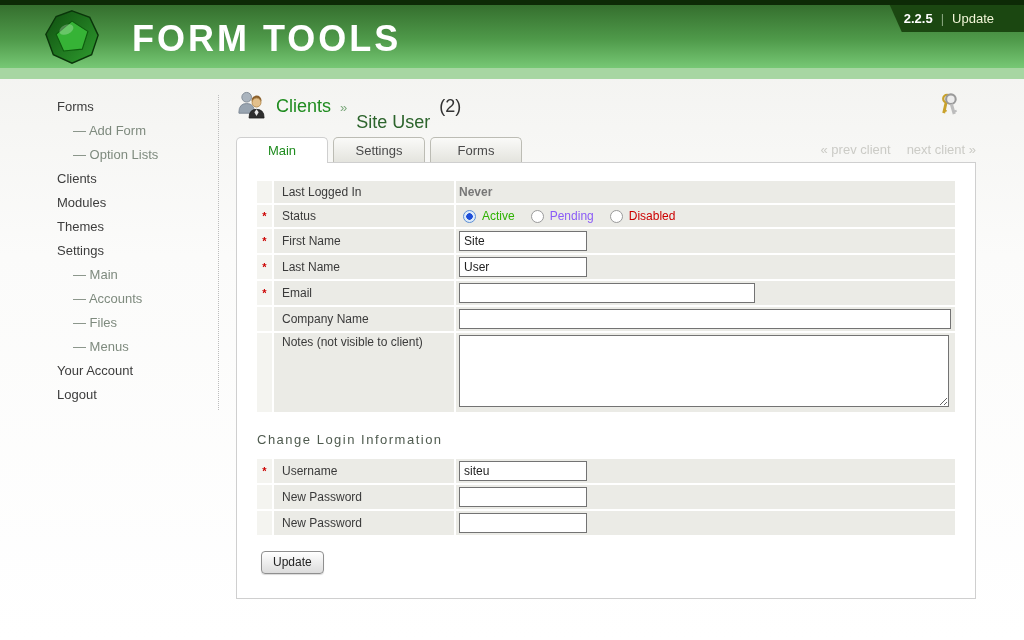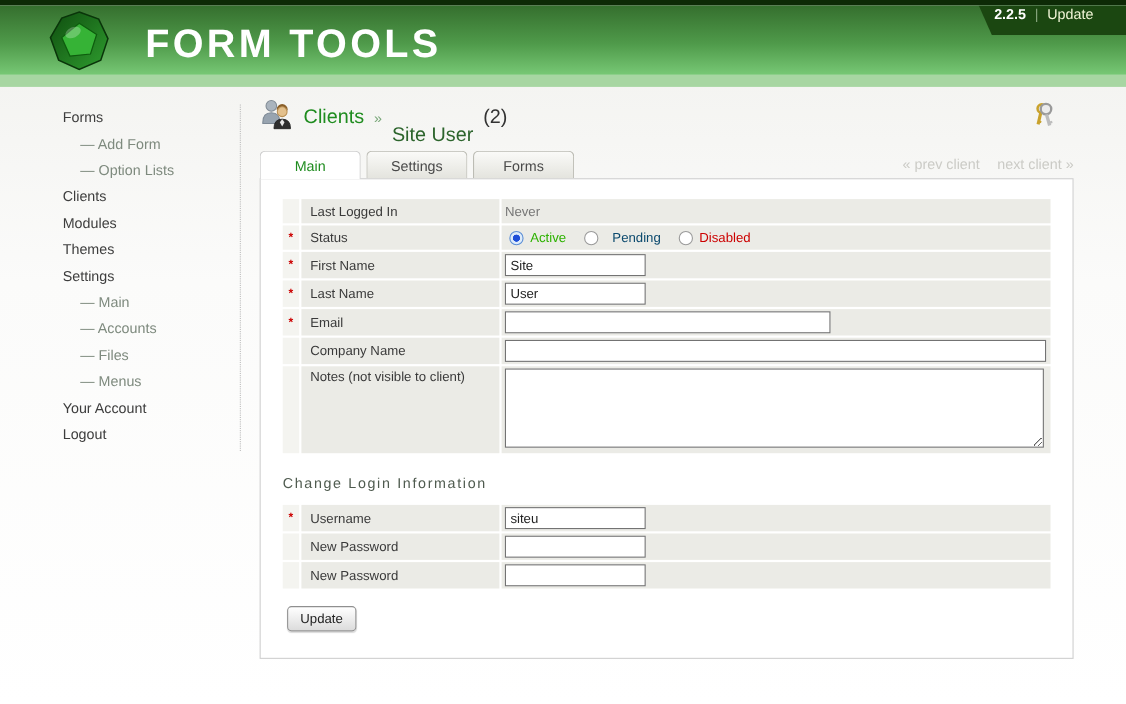--- a/index.html
+++ b/index.html
@@ -10,21 +10,21 @@
     position:relative; overflow:hidden;
   }
   
   .topbar { height:5px; background:#0d2a06; }
   .header { height:63px; background:linear-gradient(180deg,#356f2e 0%,#4f9a4a 55%,#77c875 100%); position:relative; }
   .subband { height:11px; background:#a7d6a2; }
   .logo-wrap { position:absolute; left:44px; top:4px; display:flex; align-items:center; gap:16px; }
   .logo-text { color:#ffffff; font-size:36px; letter-spacing:3px; font-weight:bold;margin-left:16px; }
   .version-tab {
     position:absolute; top:0; right:0; height:27px; background:#1b4711;
-    display:flex; gap:8px; padding:0 30px 0 30px;
+    display:flex; align-items:center; gap:8px; padding:0 30px 0 30px;
     clip-path:polygon(16px 0, 100% 0, 100% 100%, 28px 100%);
     font-size:13px;
   }
   .version-num { color:#ffffff; font-weight:bold; }
   .version-sep { color:#87a57e; }
   .update-link { color:#f2f6d8; text-decoration:none; cursor:pointer; }
   
   .sidebar { position:absolute; left:57px; top:100px; width:150px; font-size:13px; }
   .side-item { color:#3d3d3d; margin-bottom:11px; line-height:13px; cursor:pointer; }
   .side-item.sub { color:#7e8a7e; padding-left:16px; }
@@ -61,21 +61,21 @@
     font-size:12px; padding:2px 4px; color:#222;
   }
   .w-s { width:128px; } .w-m { width:296px; } .w-l { width:492px; }
   textarea { width:490px; height:72px; resize:both; }
   
   .radio-group { display:flex; align-items:center; gap:6px; padding-left:4px; }
   .radio { width:13px; height:13px; border-radius:50%; background:#ffffff; border:1px solid #9a9a9a; display:inline-block; cursor:pointer; }
   .radio.selected { border:1px solid #5b8ed6; background:radial-gradient(circle,#1d4ed8 0 3px,#ddebfa 3.5px); }
   .st-label { margin-right:10px; cursor:default; }
   .st-active { color:#2db200; }
-  .st-pending { color:#0c4a6e;margin-left:7px; }
+  .st-pending { color:#8b5cf6; }
   .st-disabled { color:#cc0000; }
   
   .login-heading { margin:18px 0 10px 2px; font-size:13px; letter-spacing:1.5px; color:#4f5b4f; }
   .update-btn {
     margin-top:14px; margin-left:6px; font-size:12px; color:#222;
     padding:3px 11px 4px; border:1px solid #8f8f8f; border-radius:4px;
     background:linear-gradient(180deg,#ffffff,#dcdcdc); cursor:pointer;
     box-shadow:0 1px 1px rgba(0,0,0,.15); font-family:"Liberation Sans",sans-serif;
   }
 </style>
@@ -164,21 +164,21 @@
     </div>
   </div>
 
   <div class="panel">
 
     <table class="form">
       <tbody>
           <tr>
         <td class="ast"></td>
         <td class="lbl">Last Logged In</td>
-        <td class="val" style="color:#777; ">Never</td>
+        <td class="val" style="color:#777; font-weight:bold;">Never</td>
       </tr>
       <tr>
         <td class="ast">*</td>
         <td class="lbl">Status</td>
         <td class="val">
           <span class="radio-group">
             <span class="radio selected"></span>
             <span class="st-label st-active">Active</span>
             <span class="radio"></span>
             <span class="st-label st-pending">Pending</span>

